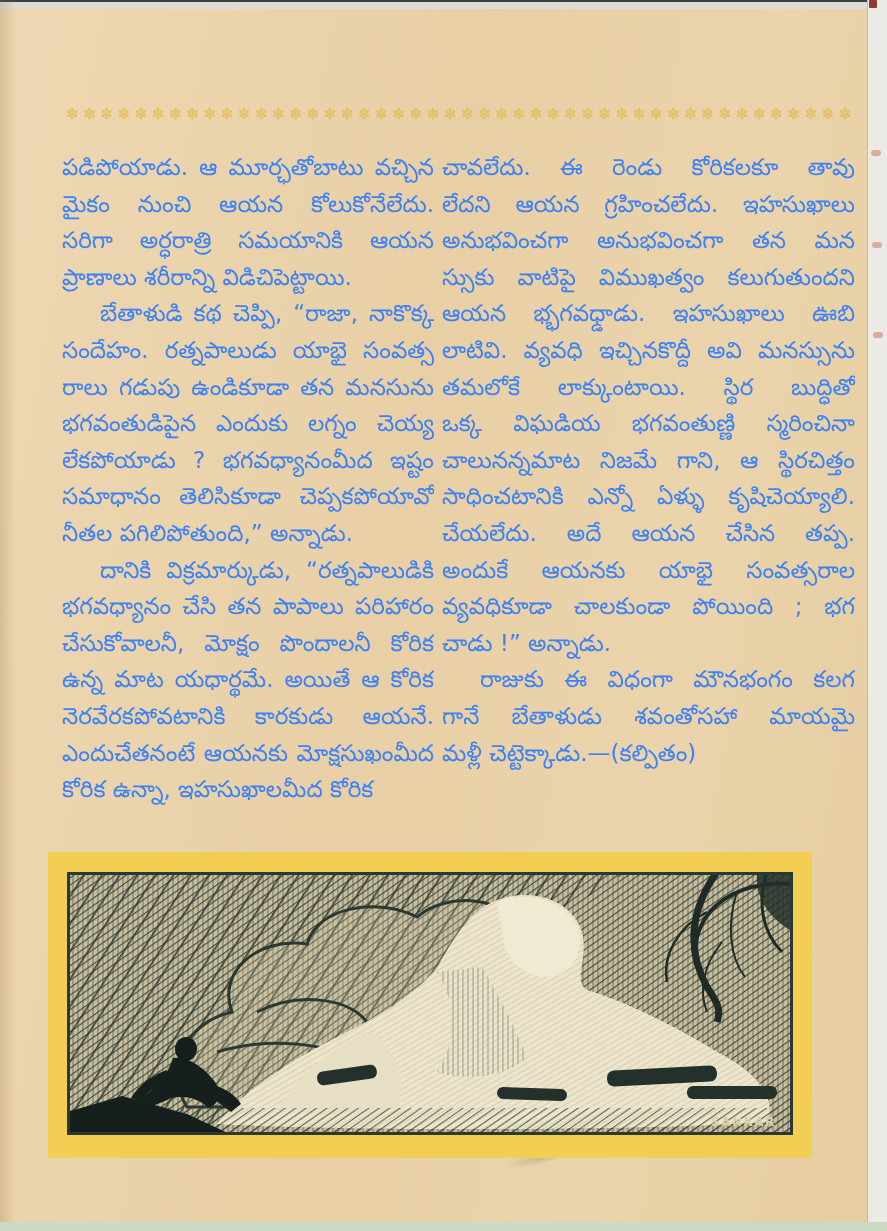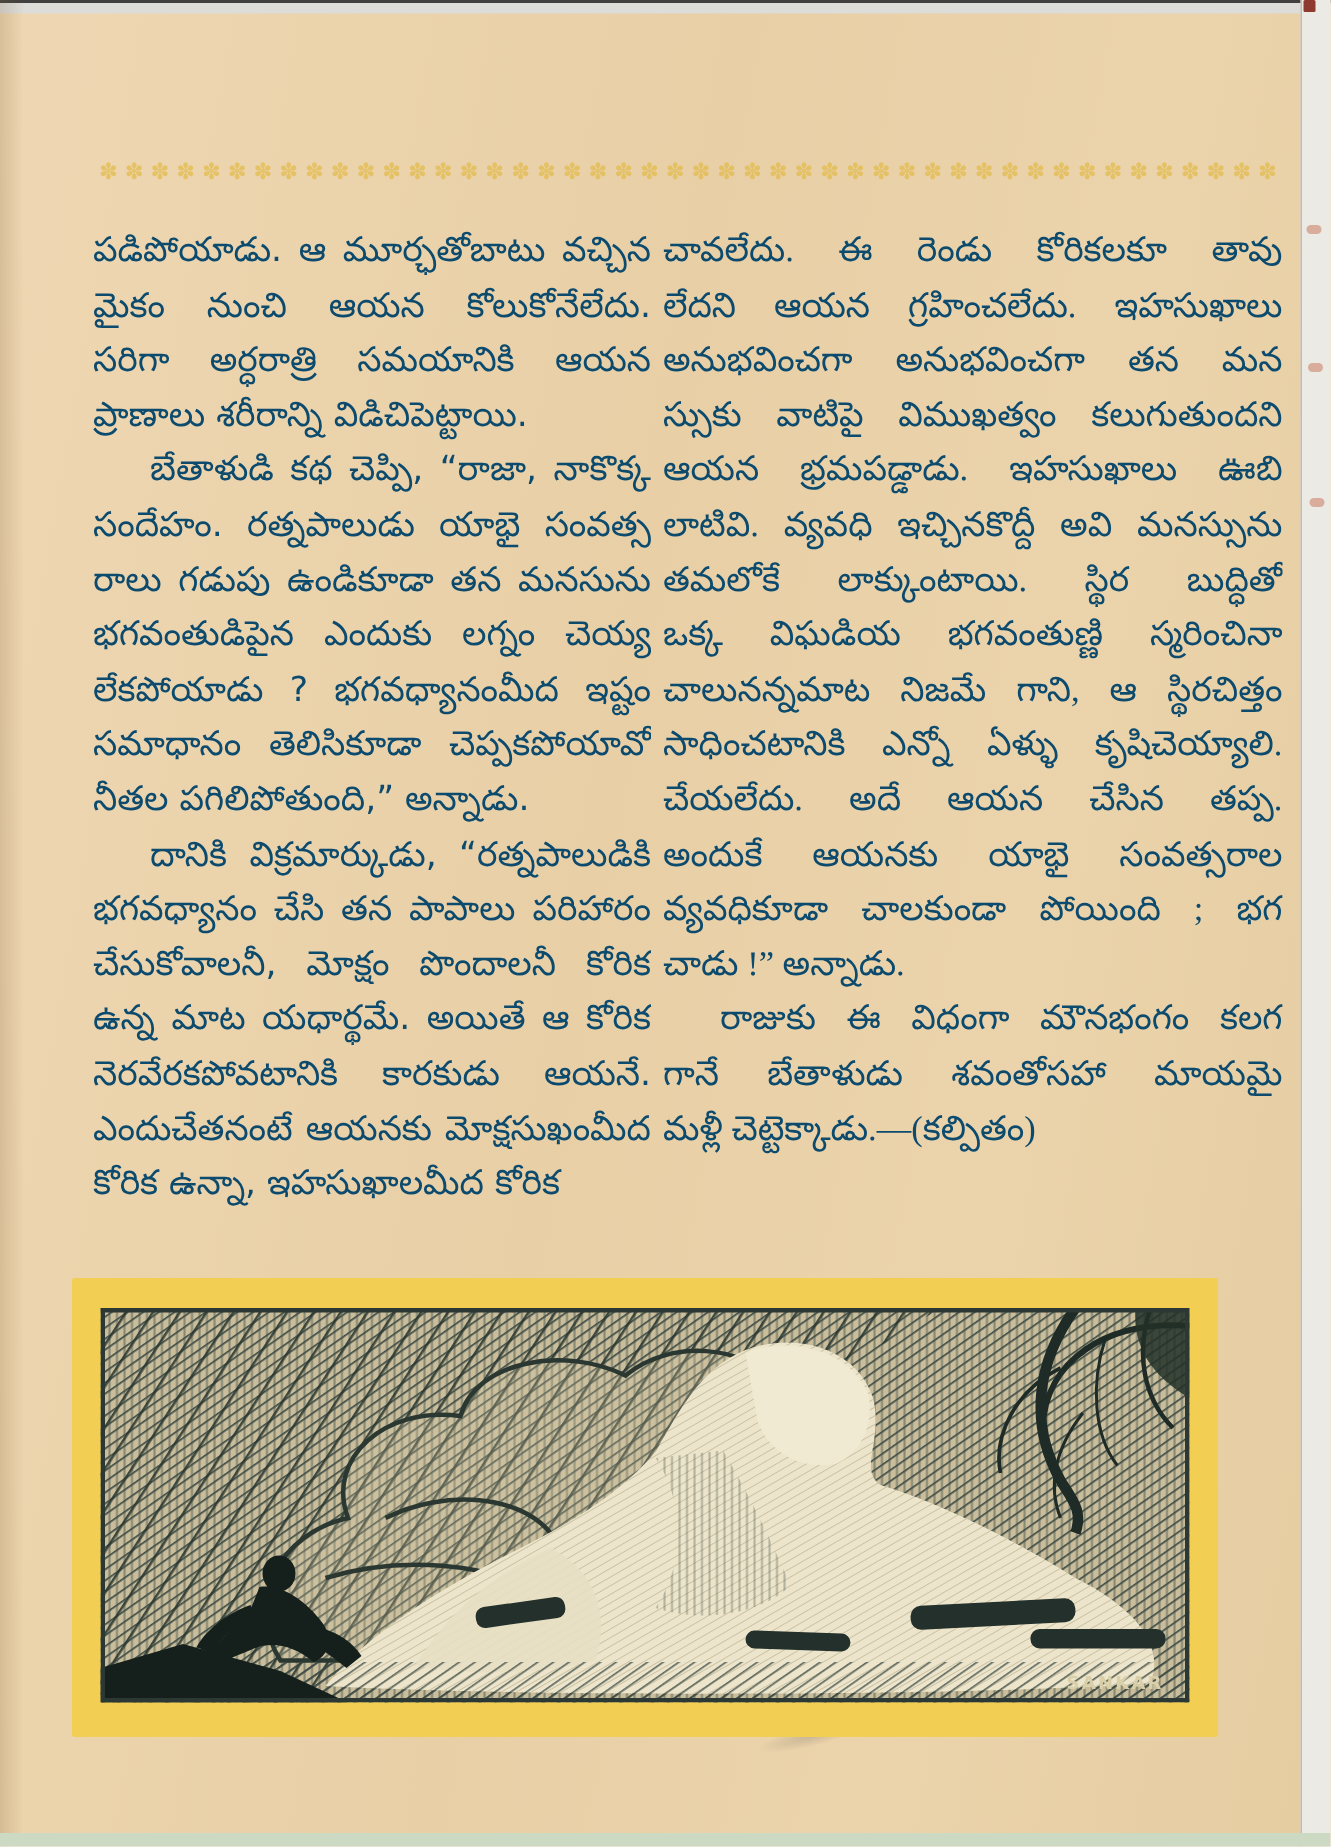--- a/index.html
+++ b/index.html
@@ -18,23 +18,23 @@
   .red-tick{position:absolute;left:869px;top:0;width:8px;height:8px;background:#8e3a2e;border-radius:1px;}
   .red-mark{position:absolute;width:10px;height:6px;border-radius:3px;background:rgba(201,122,96,.55);}
   .smudge{position:absolute;left:505px;top:1150px;width:74px;height:14px;opacity:.28;
     background:radial-gradient(closest-side,#6a6a5e,transparent);transform:rotate(-14deg);}
 
   .orn-row{position:absolute;left:66px;top:102px;width:786px;height:24px;
     display:flex;justify-content:space-between;align-items:center;
     color:#e2ba44;opacity:.68;font-size:15px;}
   .orn-row span{line-height:1;}
 
-  .col{position:absolute;top:149px;color:#0c4a6e;}
+  .col{position:absolute;top:149px;color:#3b82f6;}
   .col-left{left:62px;width:372px;}
-  .col-right{left:442px;width:413px;font-family:Liberation Serif, serif;}
+  .col-right{left:442px;width:413px;}
   .tline{height:36.6px;line-height:36.6px;font-size:23px;
     text-align:justify;text-align-last:justify;overflow:hidden;white-space:nowrap;}
   .tline.last{text-align-last:left;}
   .tline.indent{padding-left:38px;}
   .tline.split{display:flex;white-space:normal;}
 
   .illus-mat{position:absolute;left:48px;top:852px;width:764px;height:306px;
     background:#f2cf52;border-radius:2px;}
   .illus-frame{position:absolute;left:19px;top:20px;width:726px;height:263px;}
   .illus-frame svg{display:block;}
@@ -119,21 +119,21 @@
     <div class="tline">ఉన్న మాట యధార్థమే. అయితే ఆ కోరిక</div>
     <div class="tline">నెరవేరకపోవటానికి కారకుడు ఆయనే.</div>
     <div class="tline">ఎందుచేతనంటే ఆయనకు మోక్షసుఖంమీద</div>
     <div class="tline last">కోరిక ఉన్నా, ఇహసుఖాలమీద కోరిక</div>
   </div>
 <div class="col col-right" id="col-right">
     <div class="tline">చావలేదు. ఈ రెండు కోరికలకూ తావు</div>
     <div class="tline">లేదని ఆయన గ్రహించలేదు. ఇహసుఖాలు</div>
     <div class="tline">అనుభవించగా అనుభవించగా తన మన</div>
     <div class="tline">స్సుకు వాటిపై విముఖత్వం కలుగుతుందని</div>
-    <div class="tline">ఆయన భ్రమపడ్డాడు. ఇహసుఖాలు ఊబి</div>
+    <div class="tline">ఆయన భ్భగవధ్డాడు. ఇహసుఖాలు ఊబి</div>
     <div class="tline">లాటివి. వ్యవధి ఇచ్చినకొద్దీ అవి మనస్సును</div>
     <div class="tline">తమలోకే లాక్కుంటాయి. స్థిర బుద్ధితో</div>
     <div class="tline">ఒక్క విఘడియ భగవంతుణ్ణి స్మరించినా</div>
     <div class="tline">చాలునన్నమాట నిజమే గాని, ఆ స్థిరచిత్తం</div>
     <div class="tline">సాధించటానికి ఎన్నో ఏళ్ళు కృషిచెయ్యాలి.</div>
     <div class="tline">చేయలేదు. అదే ఆయన చేసిన తప్ప.</div>
     <div class="tline">అందుకే ఆయనకు యాభై సంవత్సరాల</div>
     <div class="tline">వ్యవధికూడా చాలకుండా పోయింది ; భగ</div>
     <div class="tline last">చాడు !” అన్నాడు.</div>
     <div class="tline indent">రాజుకు ఈ విధంగా మౌనభంగం కలగ</div>

